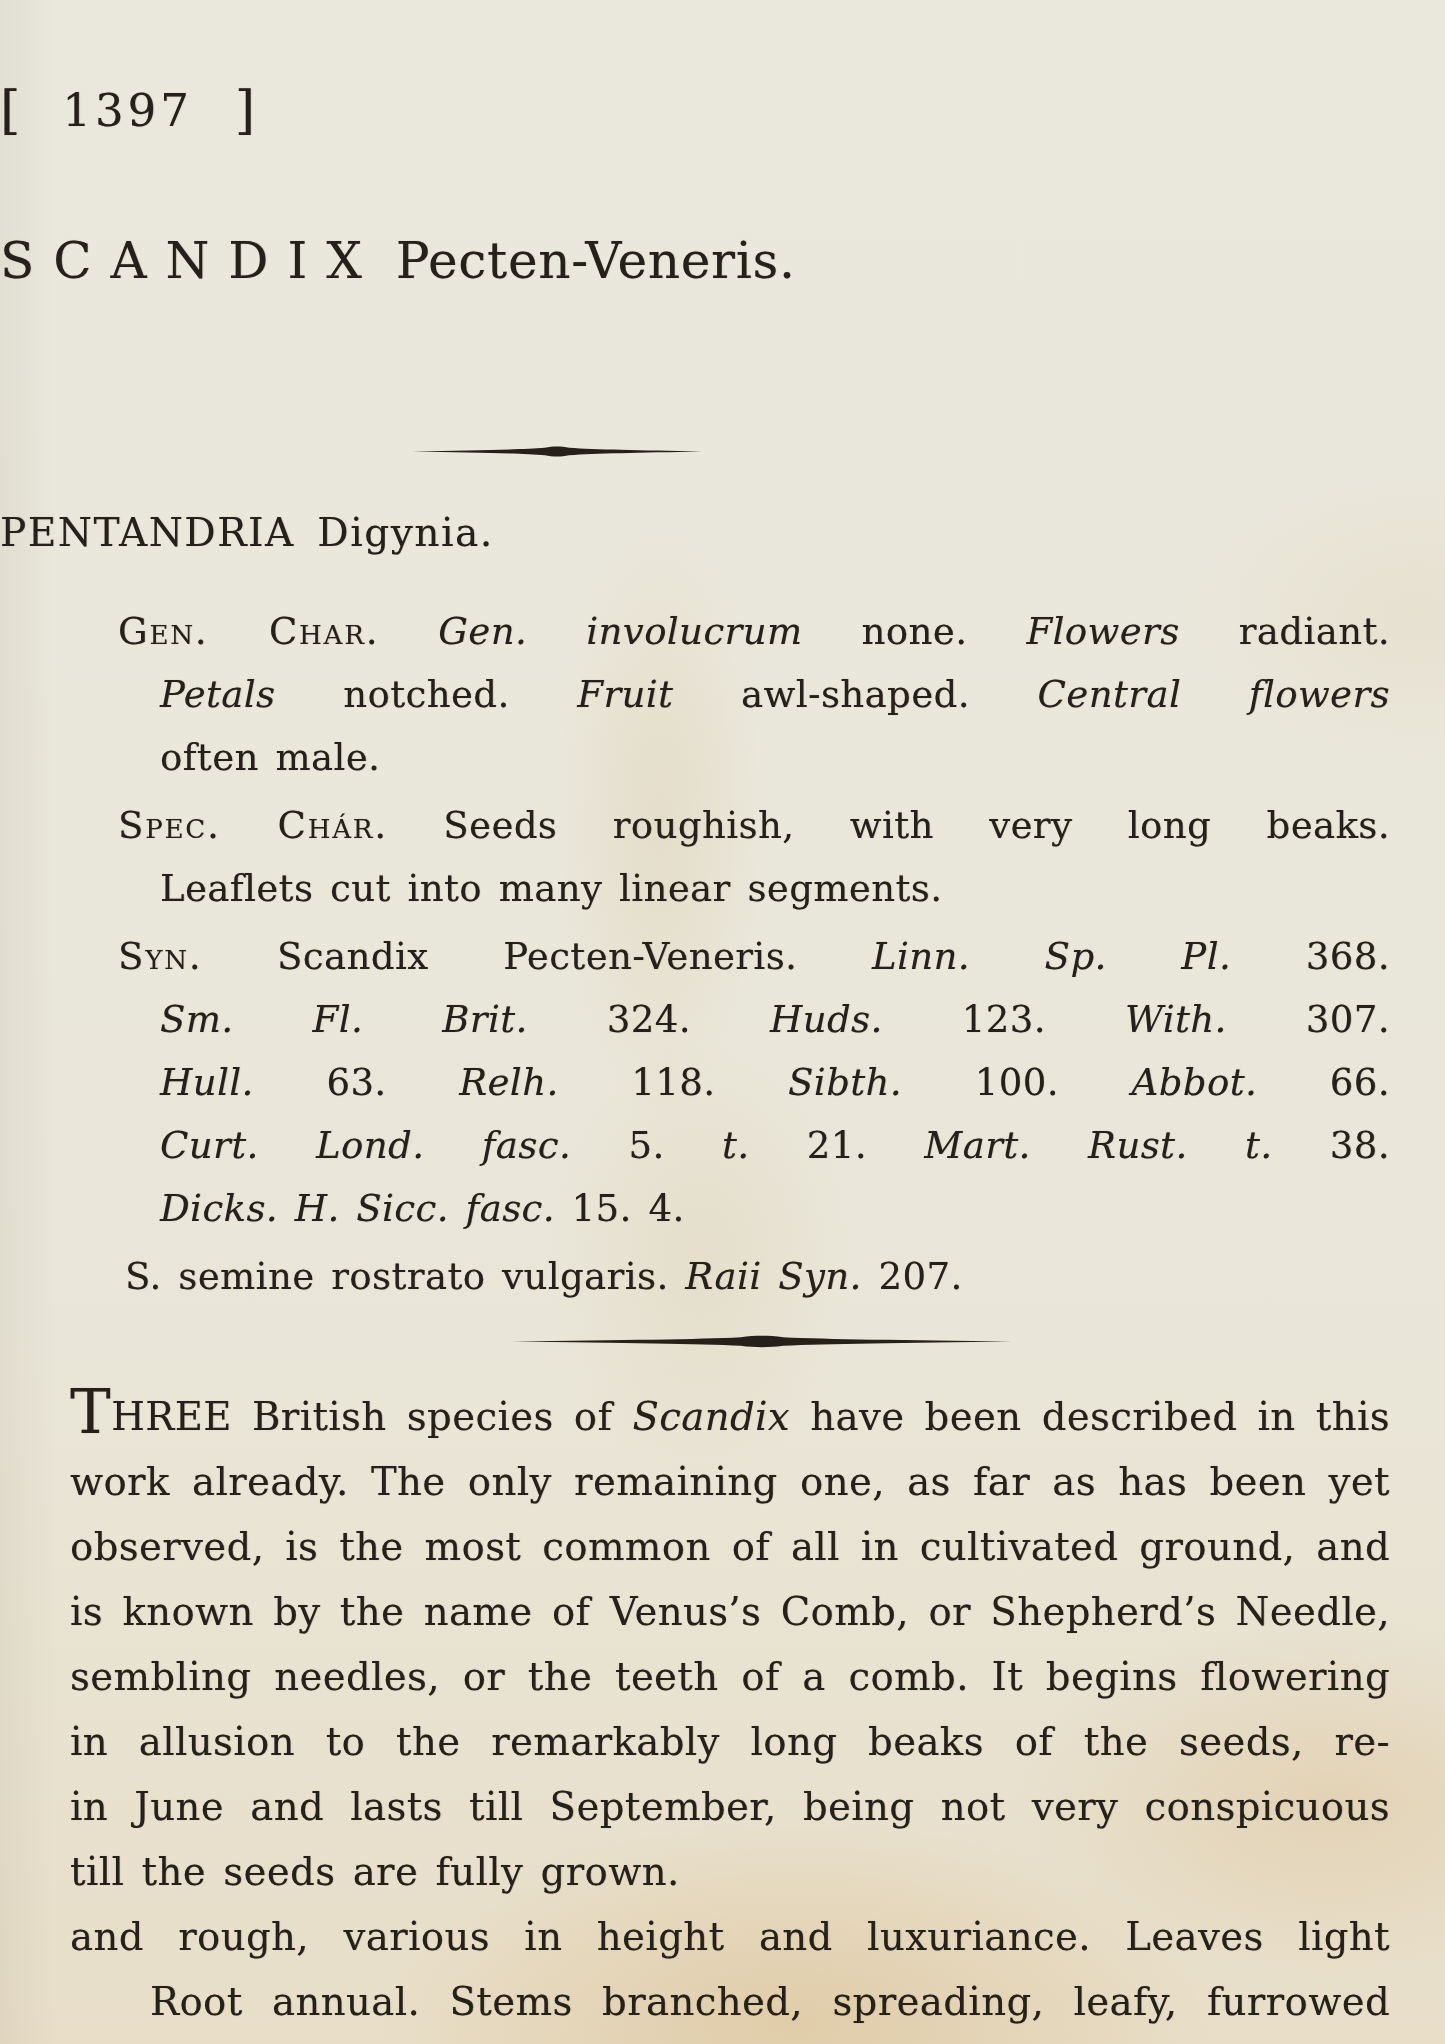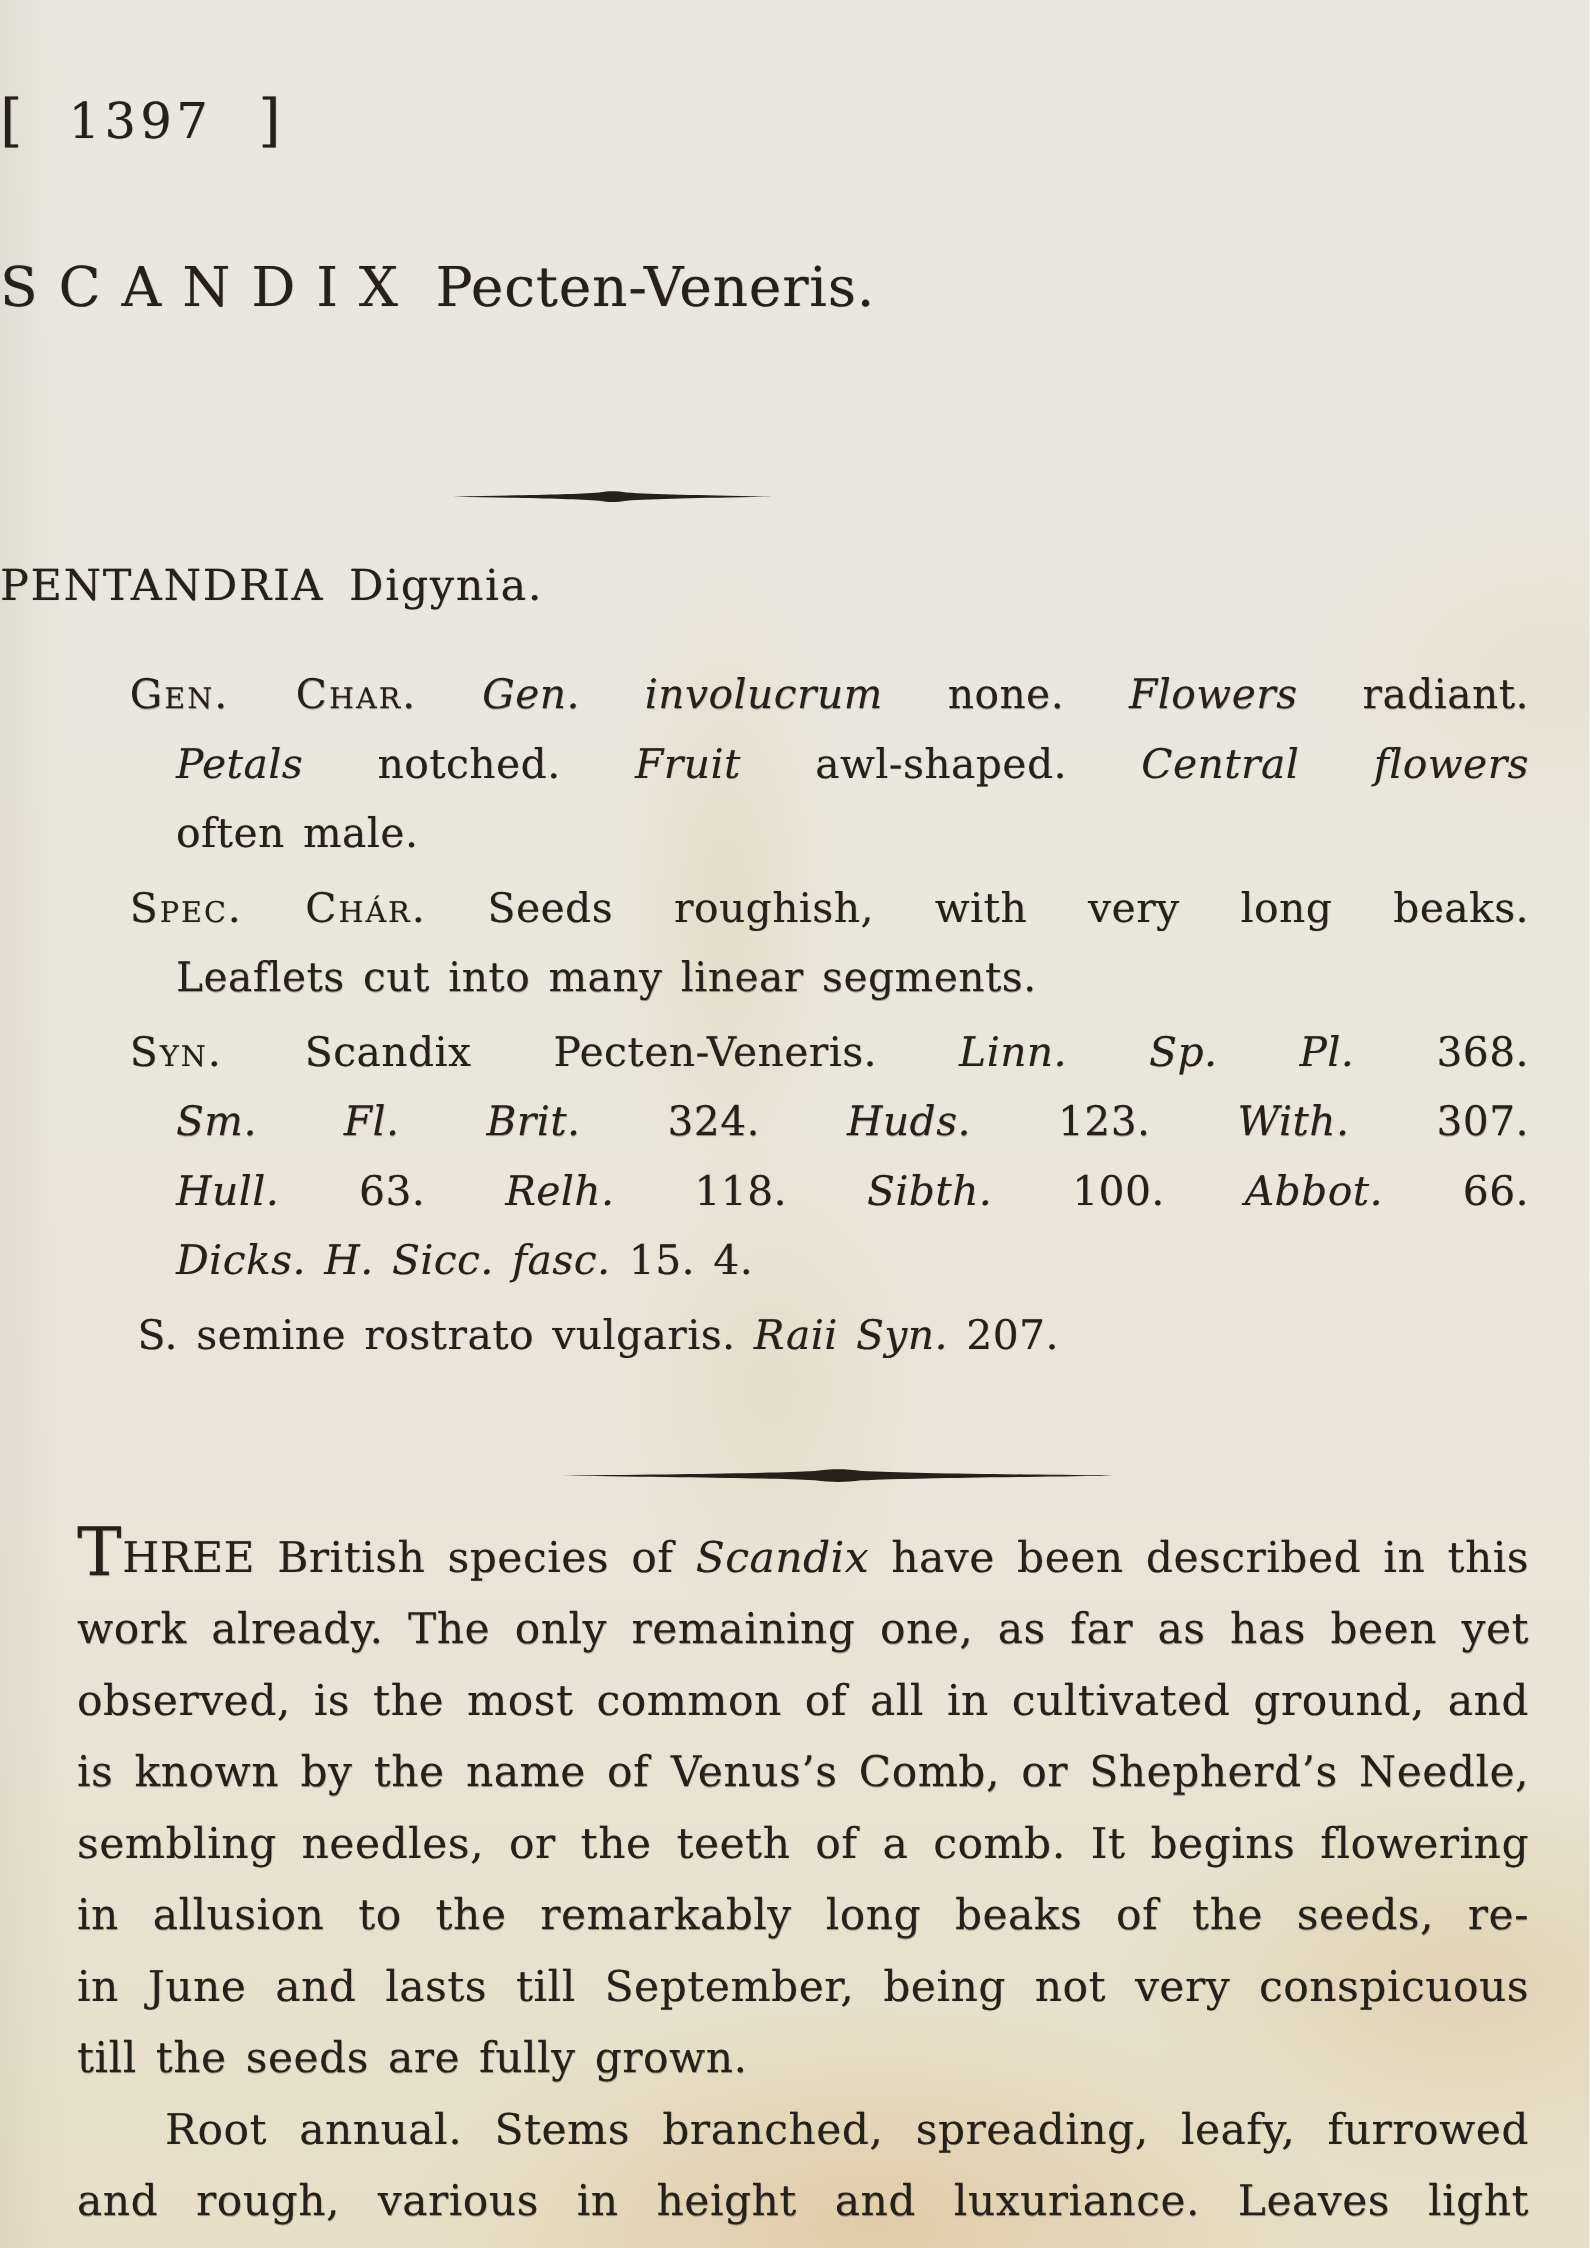--- a/index.html
+++ b/index.html
@@ -73,20 +73,21 @@
         <div class="line" style="padding-left: 90px;">often male.</div>
       </div>
     <div class="para">
         <div class="line just"><span class="sc">Spec. Chár.</span> Seeds roughish, with very long beaks.</div>
         <div class="line" style="padding-left: 90px;">Leaflets cut into many linear segments.</div>
       </div>
     <div class="para">
         <div class="line just"><span class="sc">Syn.</span> Scandix Pecten-Veneris. <i>Linn. Sp. Pl.</i> 368.</div>
         <div class="line just" style="padding-left: 90px;"><i>Sm. Fl. Brit.</i> 324. <i>Huds.</i> 123. <i>With.</i> 307.</div>
         <div class="line just" style="padding-left: 90px;"><i>Hull.</i> 63. <i>Relh.</i> 118. <i>Sibth.</i> 100. <i>Abbot.</i> 66.</div>
+        <div class="line just" style="padding-left: 90px;"><i>Curt. Lond. fasc.</i> 5. <i>t.</i> 21. <i>Mart. Rust. t.</i> 38.</div>
         <div class="line" style="padding-left: 90px;"><i>Dicks. H. Sicc. fasc.</i> 15. 4.</div>
       </div>
     <div class="para">
         <div class="line" style="padding-left: 55px;">S. semine rostrato vulgaris. <i>Raii Syn.</i> 207.</div>
       </div>
   </div>
 
   <div class="rule rule2">
     <svg viewBox="0 0 400 14" preserveAspectRatio="none" aria-hidden="true">
       <path fill="#26201a" d="M0,7 C90,5.6 150,5 183,3 C195,1.2 205,1.2 217,3 C252,5 312,5.6 400,7 C312,8.4 252,9 217,11 C205,12.8 195,12.8 183,11 C150,9 90,8.4 0,7 Z"></path>
@@ -98,18 +99,18 @@
         <div class="line just"><span class="bigcap">T</span>HREE British species of <i>Scandix</i> have been described in this</div>
         <div class="line just">work already. The only remaining one, as far as has been yet</div>
         <div class="line just">observed, is the most common of all in cultivated ground, and</div>
         <div class="line just">is known by the name of Venus’s Comb, or Shepherd’s Needle,</div>
         <div class="line just">sembling needles, or the teeth of a comb. It begins flowering</div>
         <div class="line just">in allusion to the remarkably long beaks of the seeds, re-</div>
         <div class="line just">in June and lasts till September, being not very conspicuous</div>
         <div class="line">till the seeds are fully grown.</div>
       </div>
     <div class="para">
+        <div class="line just">and rough, various in height and luxuriance. Leaves light</div>
         <div class="line just" style="padding-left: 80px;">Root annual. Stems branched, spreading, leafy, furrowed</div>
-        <div class="line just">and rough, various in height and luxuriance. Leaves light</div>
       </div>
   </div>
 
 </div>
 
 </body></html>

